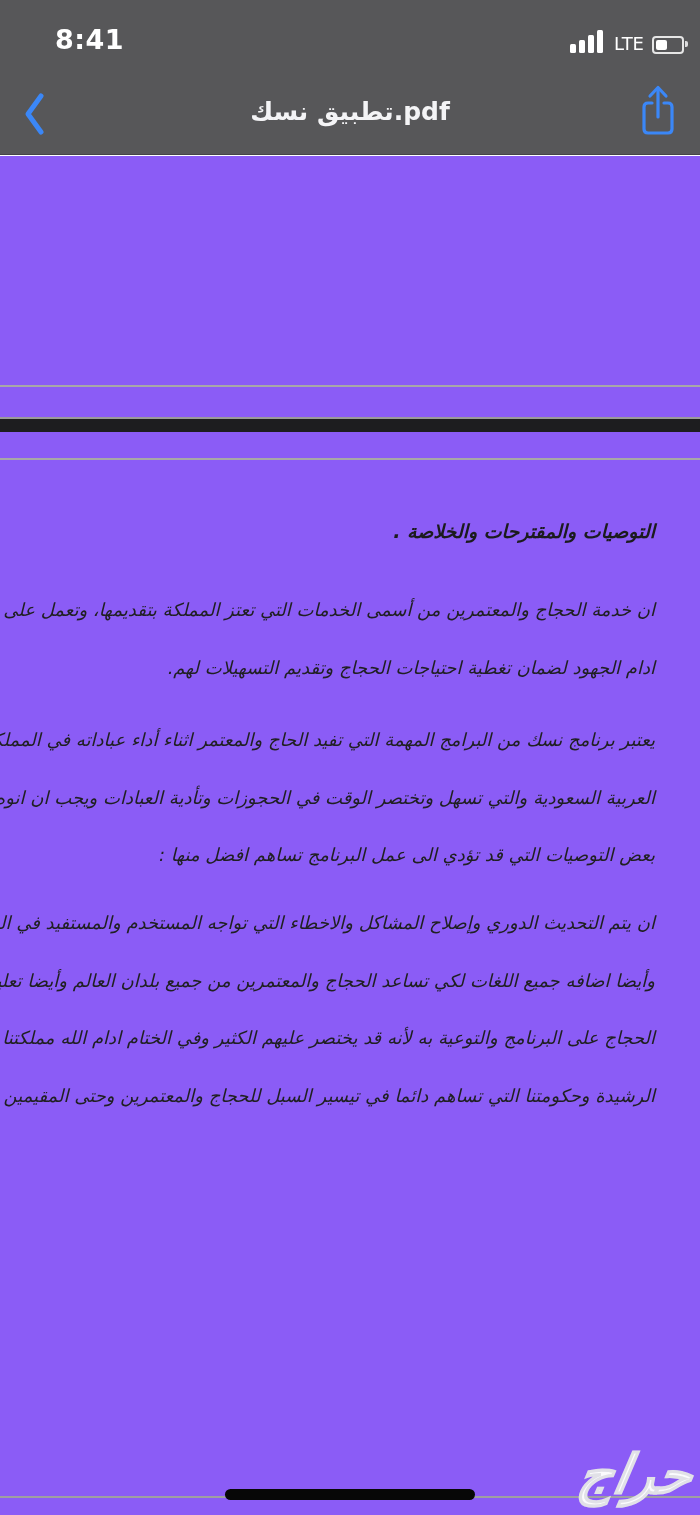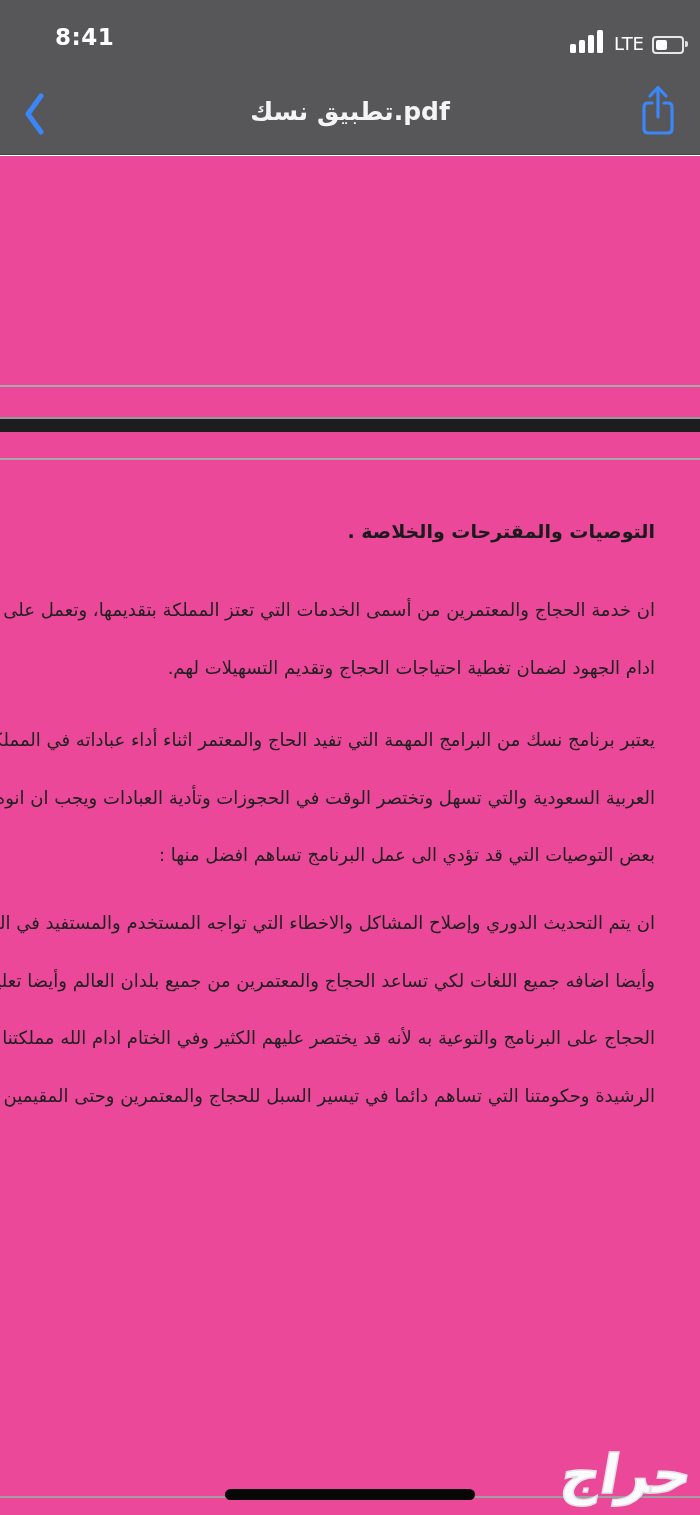--- a/index.html
+++ b/index.html
@@ -11,40 +11,40 @@
   
   .header{
     position:absolute;left:0;top:0;width:700px;height:155px;
     background:#575759;border-bottom:1px solid #454547;box-sizing:border-box;
   }
   .status-bar{
     position:absolute;left:0;top:0;width:100%;height:75px;
   }
   .status-time{
     position:absolute;left:55px;top:24px;
-    color:#ffffff;font-size:23px;font-weight:700;letter-spacing:.5px;
+    color:#ffffff;font-size:27px;font-weight:700;letter-spacing:.5px;
   }
   .status-right{
     position:absolute;right:16px;top:30px;display:flex;align-items:flex-end;gap:8px;
   }
   .network-label{color:#ffffff;font-size:18px;font-weight:500;}
   .battery{position:relative;width:28px;height:14px;border:2px solid rgba(255,255,255,.85);border-radius:4px;}
   .battery .level{position:absolute;left:2px;top:2px;bottom:2px;width:11px;background:#ffffff;border-radius:2px;}
   .battery::after{content:"";position:absolute;right:-6px;top:3px;width:3px;height:6px;background:rgba(255,255,255,.8);border-radius:0 2px 2px 0;}
 
   .nav-bar{position:absolute;left:0;top:75px;width:100%;height:80px;}
   .back-button{position:absolute;left:14px;top:16px;width:40px;height:48px;background:none;border:none;padding:0;cursor:pointer;}
   .nav-title{
     position:absolute;left:0;right:0;top:22px;text-align:center;
     color:#f4f4f6;font-size:25px;font-weight:600;direction:ltr;
   }
   .share-button{position:absolute;right:18px;top:6px;width:48px;height:60px;background:none;border:none;padding:0;cursor:pointer;}
 
   
-  .pdf-viewer{position:absolute;left:0;top:156px;width:700px;height:1359px;background:#ec4899;}
+  .pdf-viewer{position:absolute;left:0;top:156px;width:700px;height:1359px;background:#8b5cf6;font-style:italic;}
   .rule{position:absolute;left:0;width:700px;height:2px;background:#a8a8a8;}
   .rule-1{top:229px;}                 
   .rule-2{top:302px;}                 
   .rule-bottom{top:1340px;background:#9f9fa2;}  
   .black-bar{
     position:absolute;left:0;top:261px;width:700px;height:15px; 
     background:#1d1d1f;border-top:2px solid #9a9a9a;box-sizing:border-box;
   }
 
   .doc-heading{

